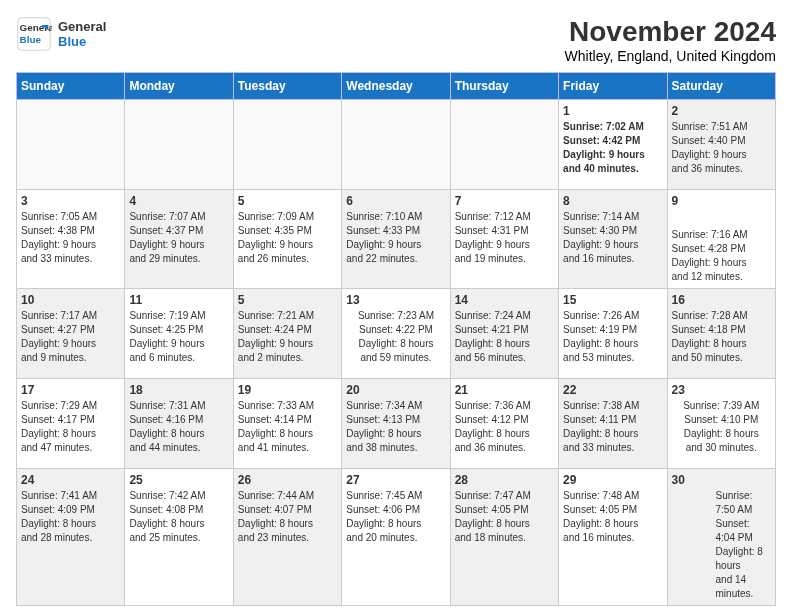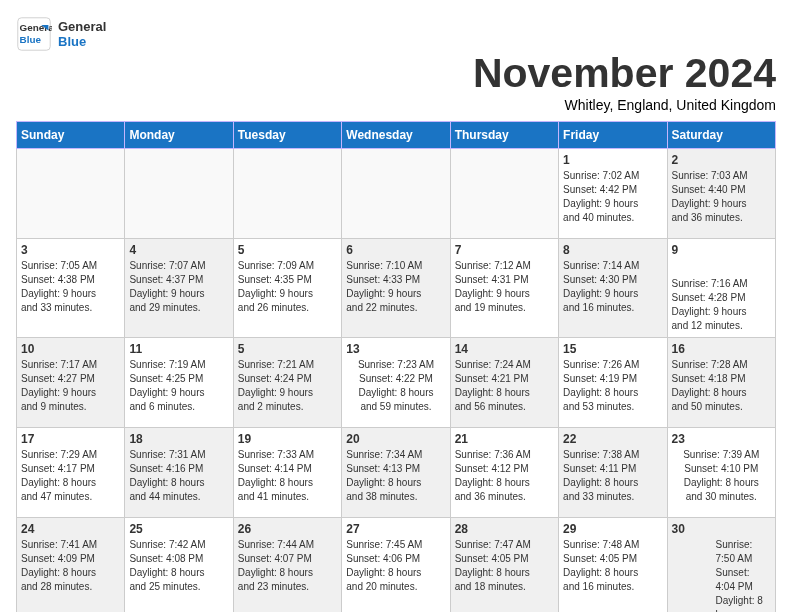--- a/index.html
+++ b/index.html
@@ -22,24 +22,23 @@
       gap: 6px;
     }
     .logo-icon {
       width: 36px;
       height: 36px;
     }
     .title-block {
       text-align: right;
     }
     .month-title {
-      font-size: 41px;
+      font-size: 28px;
       font-weight: bold;
       color: #333;
-      margin-top: 34px;
     }
     .location {
       font-size: 14px;
       color: #000000;
     }
     table {
       width: 100%;
       border-collapse: collapse;
       table-layout: fixed;
     }
@@ -114,28 +113,28 @@
   </thead>
   <tbody id="calendar-body">
   <tr>
         <td class="empty"></td>
         <td class="empty"></td>
         <td class="empty"></td>
         <td class="empty"></td>
         <td class="empty"></td>
         <td>
           <div class="day-num">1</div>
-          <div class="day-info" style="white-space: pre-line;">Sunrise: 7:02 AM
+          <div class="day-info" style="white-space: pre-line; font-weight: bold;">Sunrise: 7:02 AM
 Sunset: 4:42 PM
 Daylight: 9 hours
 and 40 minutes.</div>
         </td>
         <td class="shaded">
           <div class="day-num">2</div>
-          <div class="day-info" style="white-space: pre-line;">Sunrise: 7:03 AM
+          <div class="day-info" style="white-space: pre-line;">Sunrise: 7:51 AM
 Sunset: 4:40 PM
 Daylight: 9 hours
 and 36 minutes.</div>
         </td>
       </tr>
       <tr>
         <td>
           <div class="day-num">3</div>
           <div class="day-info" style="white-space: pre-line;">Sunrise: 7:05 AM
 Sunset: 4:38 PM

